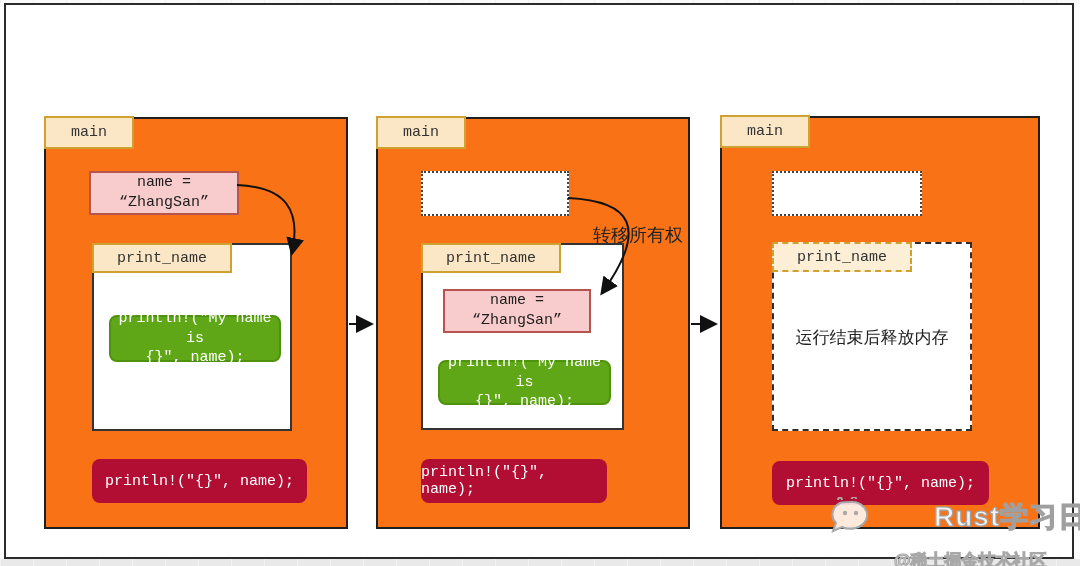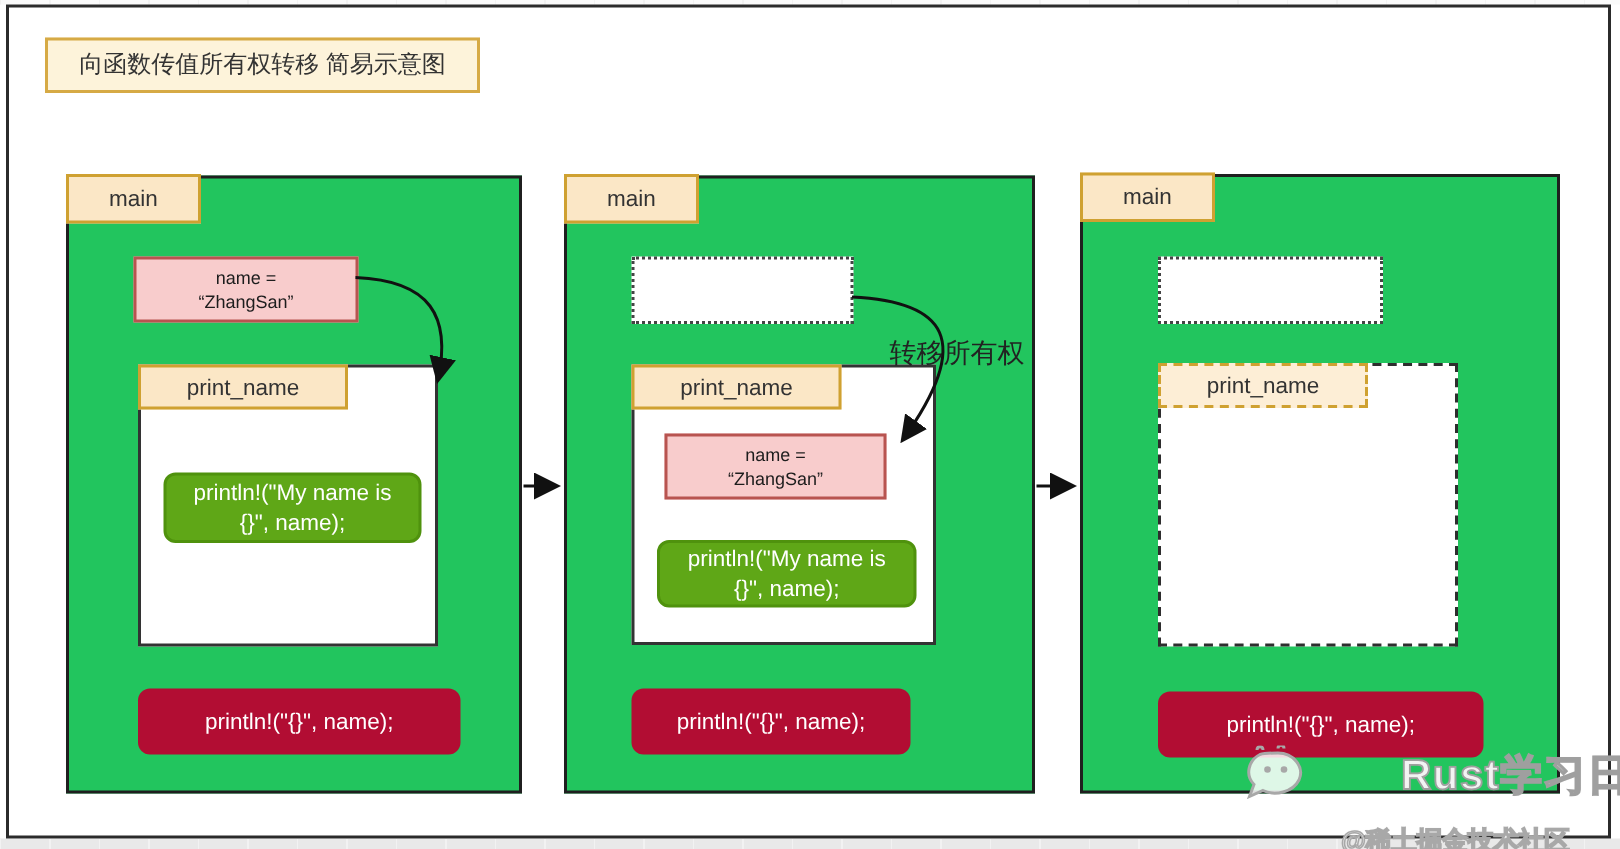--- a/index.html
+++ b/index.html
@@ -13,31 +13,31 @@
   .grid-strip.top { top:0; height:3px; background-color:#fafafa; }
   .grid-strip.bottom { top:559px; height:7px; background-color:#e9e9e9; }
 
   .canvas-border { position:absolute; left:4px; top:3px; width:1070px; height:556px;
     border:2px solid #2b2b2b; background:#fff; }
 
   .title-box { position:absolute; left:24px; top:20px; width:290px; height:37px;
     background:#fdf3da; border:2px solid #d6aa45; color:#333;
     display:flex; align-items:center; justify-content:center; font-size:16px; }
 
-  .panel { position:absolute; border:2px solid #1f1f1f; background:#22c55e; }
+  .panel { position:absolute; border:2px solid #1f1f1f; background:#f97316;font-family:Liberation Mono, monospace; }
 
   .tag { position:absolute; background:#fbe7c6; border:2px solid #cfa131; color:#333;
     display:flex; align-items:center; justify-content:center; font-size:15px; }
   .main-tag { left:-2px; top:-3px; width:90px; height:33px; }
   .fn-tag { left:-2px; top:-2px; width:140px; height:30px; }
   .tag.dashed { border-style:dashed; background:#fdeed6; }
 
   .pink-box { position:absolute; background:#f8cccc; border:2px solid #b85450; color:#1d1d1d;
     display:flex; align-items:center; justify-content:center; text-align:center;
-    font-size:12px; white-space:pre-line; line-height:1.35; }
+    font-size:15px; white-space:pre-line; line-height:1.35; }
 
   .fn-box { position:absolute; border:2px solid #333; background:#fff; }
   .fn-box.dashed { border:2px dashed #2e2e2e; }
 
   .dotted-box { position:absolute; border:2px dotted #444; background:#fff; }
 
   .green-box { position:absolute; background:#5fa717; border:2px solid #4f920d; border-radius:8px;
     color:#fff; display:flex; align-items:center; justify-content:center; text-align:center;
     font-size:15px; white-space:pre-line; line-height:1.3; }
 
@@ -57,21 +57,20 @@
 </style>
 </head>
 <body>
 
 <div class="stage">
   <div class="grid-strip top"></div>
   <div class="grid-strip bottom"></div>
 
   <div class="canvas-border">
 
-    <div class="title-box">向函数传值所有权转移 简易示意图</div>
 
     <div class="panel" style="left:38px;top:112px;width:304px;height:412px">
       <div class="tag main-tag">main</div>
       <div class="pink-box" style="left:43px;top:52px;width:150px;height:44px">name =
 “ZhangSan”</div>
       <div class="fn-box" style="left:46px;top:124px;width:200px;height:188px">
         <div class="tag fn-tag">print_name</div>
         <div class="green-box" style="left:15px;top:70px;width:172px;height:47px">println!("My name is
 {}", name);</div>
       </div>
@@ -90,20 +89,21 @@
       </div>
       <div class="red-box" style="left:43px;top:340px;width:186px;height:44px">println!("{}", name);</div>
       <div class="arrow-label" style="left:215px;top:104px">转移所有权</div>
     </div>
 
     <div class="panel" style="left:714px;top:111px;width:320px;height:413px">
       <div class="tag main-tag">main</div>
       <div class="dotted-box" style="left:50px;top:53px;width:150px;height:45px"></div>
       <div class="fn-box dashed" style="left:50px;top:124px;width:200px;height:189px">
         <div class="tag fn-tag dashed">print_name</div>
+        <div class="freed-text" style="top:82px">运行结束后释放内存</div>
       </div>
       <div class="red-box" style="left:50px;top:343px;width:217px;height:44px">println!("{}", name);</div>
     </div>
 
     <svg class="overlay" viewBox="0 0 1070 556">
       <defs>
         <marker id="ah" markerWidth="9" markerHeight="9" refX="7.5" refY="4.5" orient="auto">
           <path d="M0,0 L9,4.5 L0,9 z" fill="#111"></path>
         </marker>
       </defs>

